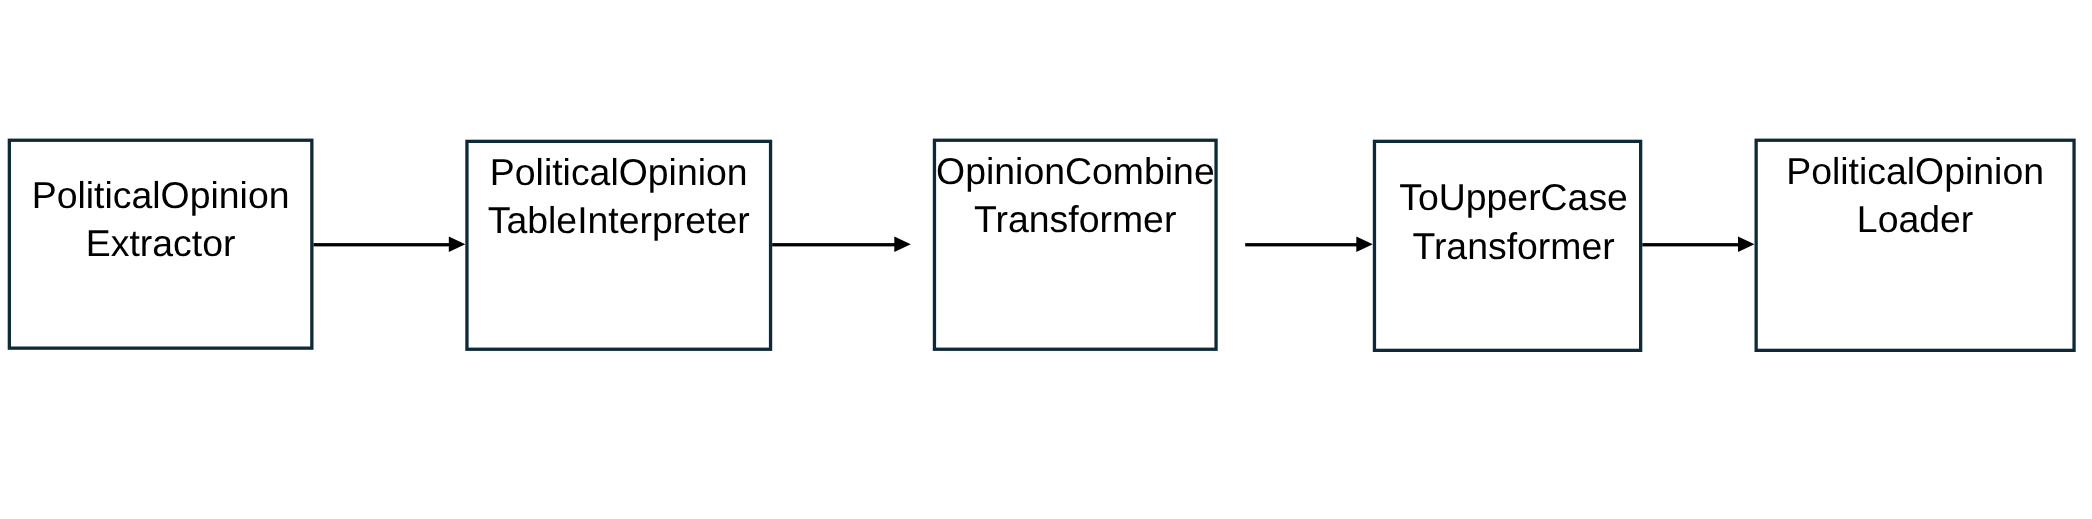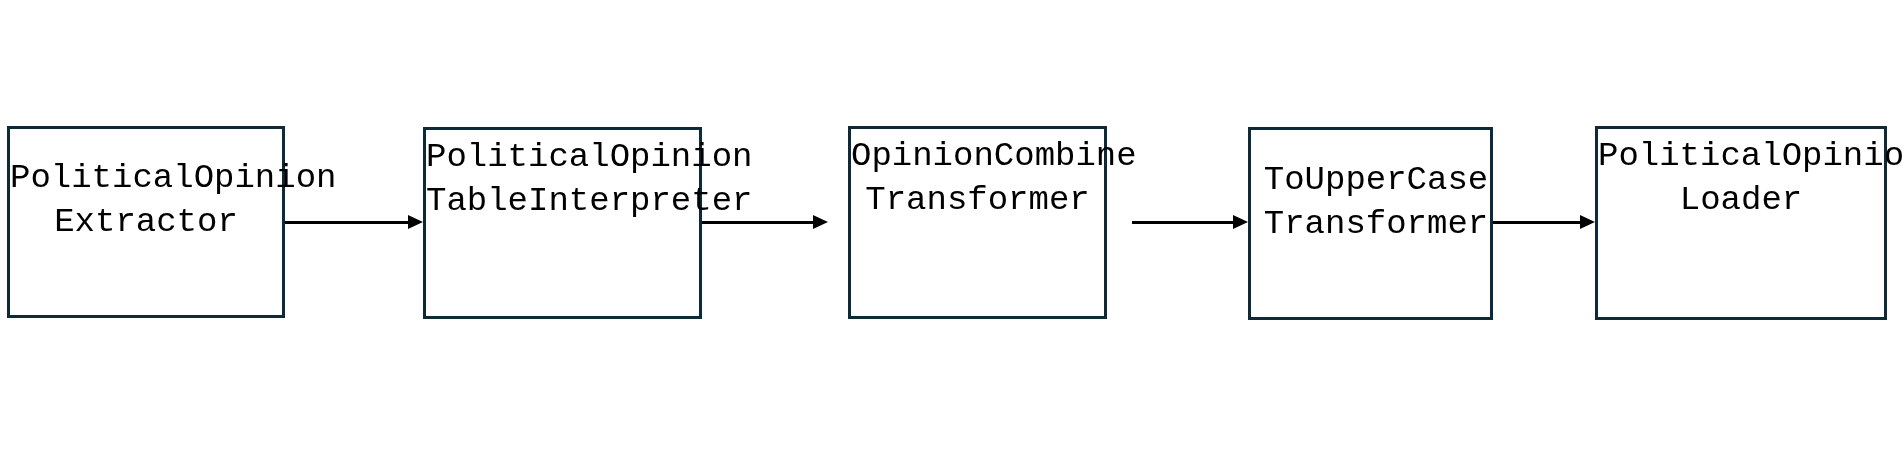--- a/index.html
+++ b/index.html
@@ -6,21 +6,21 @@
     margin: 0;
     padding: 0;
     background: #ffffff;
   }
   .canvas {
     position: relative;
     width: 1902px;
     height: 472px;
     background: #ffffff;
     overflow: hidden;
-    font-family: Liberation Mono, monospace;
+    font-family: Liberation Sans, sans-serif;
   }
   .node {
     position: absolute;
     box-sizing: border-box;
     background: #ffffff;
     border: 3px solid #0e2a38;
     color: #000000;
     font-size: 34px;
     line-height: 44px;
     text-align: center;

